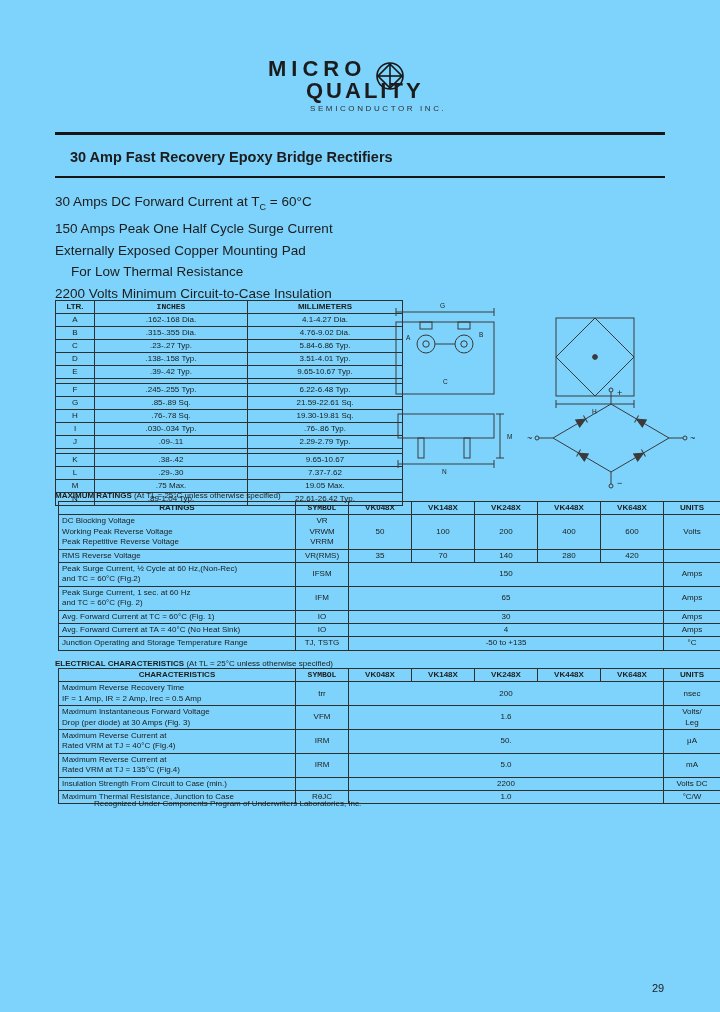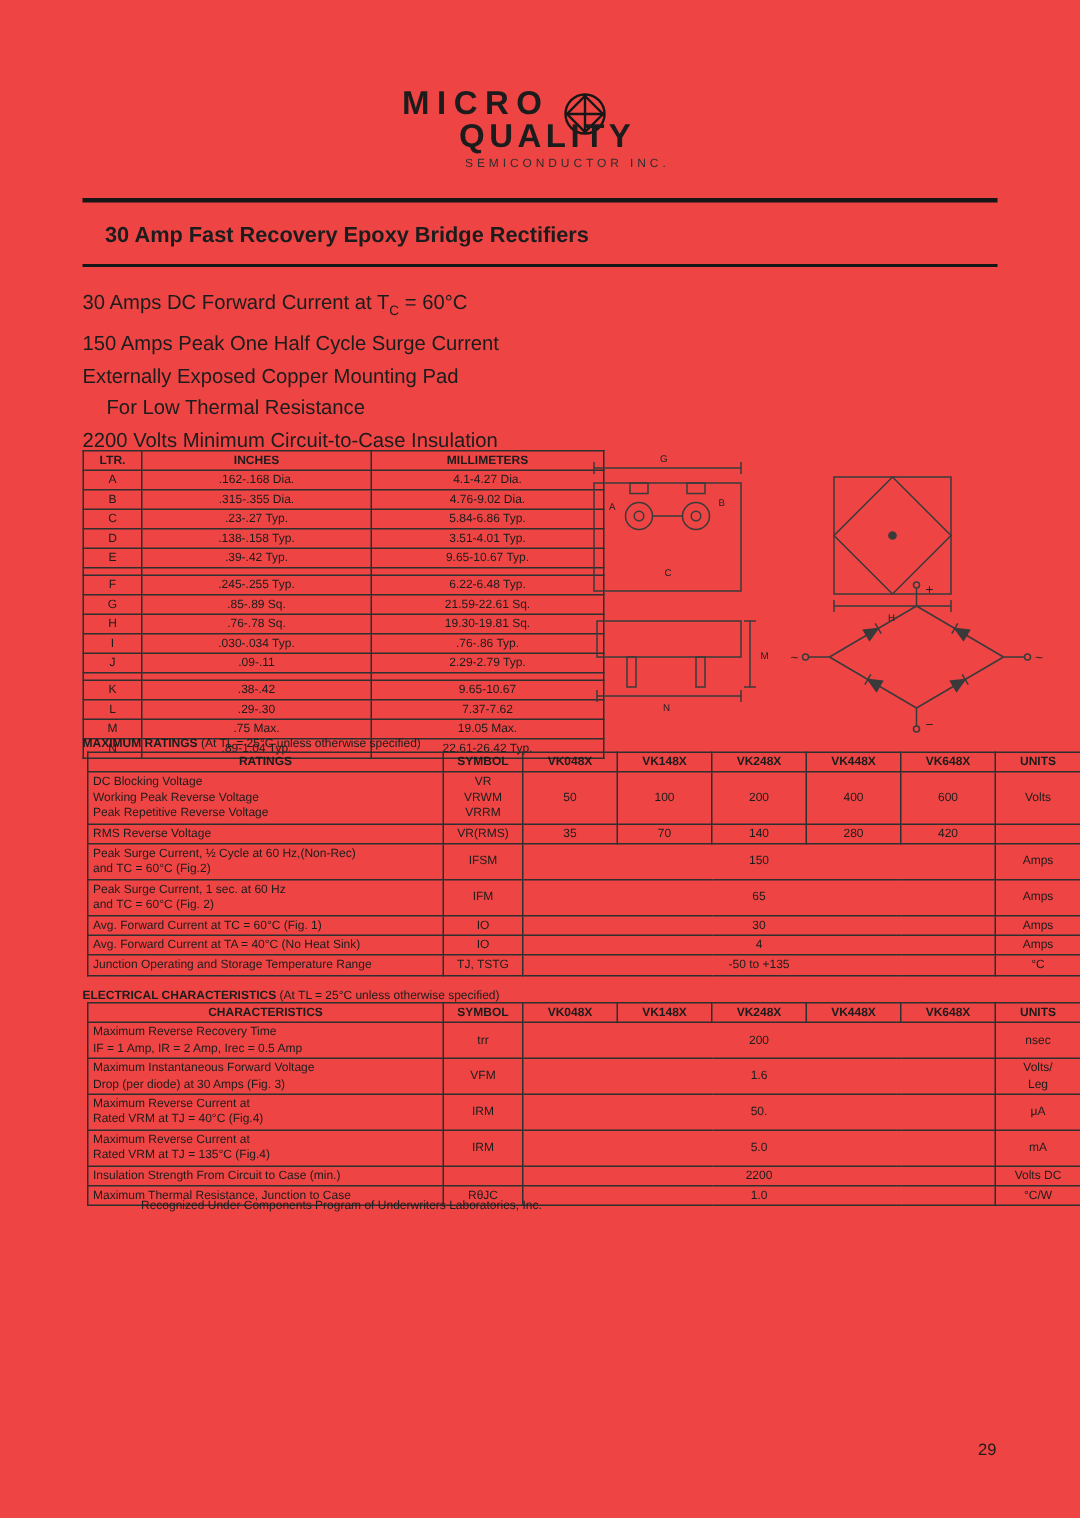--- a/index.html
+++ b/index.html
@@ -1,16 +1,16 @@
 <!DOCTYPE html>
 <html><head>
 <meta charset="utf-8">
 <style>
   html,body{margin:0;padding:0;background:#9a9a9a;}
-  .page{position:relative;width:720px;height:1012px;margin:0 auto;background:#ef4444;
+  .page{position:relative;width:720px;height:1012px;margin:0 auto;background:#7dd3fc;
         font-family:"Liberation Sans", sans-serif;color:#1c1c1c;overflow:hidden;}
 
   
   .logo{position:absolute;top:56px;left:0;width:100%;display:flex;justify-content:center;}
   .logo-inner{position:relative;width:220px;height:72px;}
   .micro{position:absolute;left:18px;top:0;font-size:22px;font-weight:bold;letter-spacing:5px;}
   .gem{position:absolute;left:124px;top:4px;}
   .quality{position:absolute;left:56px;top:22px;font-size:22px;font-weight:bold;letter-spacing:3px;}
   .semi{position:absolute;left:60px;top:48px;font-size:8px;letter-spacing:2.6px;color:#2e2e2e;}
 
@@ -22,49 +22,49 @@
   .features{position:absolute;left:55px;top:191px;font-size:13.5px;line-height:21.5px;}
   .feat.indent{padding-left:16px;}
   .ss{font-size:9px;}
 
   
   .dim-table{position:absolute;left:55px;top:300px;width:332px;border-collapse:collapse;
              table-layout:fixed;font-size:8px;line-height:1.25;}
   .dim-table th,.dim-table td{border:1px solid #2f2f2f;padding:1px 2px;text-align:center;}
   .dim-table th{font-weight:bold;}
   .dim-table th:nth-child(1){width:34px;}
-  .dim-table th:nth-child(2){width:148px;}
+  .dim-table th:nth-child(2){width:148px;font-family:Liberation Mono, monospace;}
   .dim-table th:nth-child(3){width:150px;}
   .dim-table tr.spacer td{height:4px;padding:0;}
 
   
   .drawing{position:absolute;left:386px;top:292px;}
 
   
   .sec-label{position:absolute;left:55px;font-size:8px;}
   .sec-label b{font-weight:bold;}
   .ratings{position:absolute;left:58px;width:606px;border-collapse:collapse;table-layout:fixed;
            font-size:8px;line-height:1.3;}
   .ratings th,.ratings td{border:1px solid #2f2f2f;padding:1px 3px;white-space:pre-line;
                           vertical-align:middle;}
   .ratings th{font-weight:bold;text-align:center;}
   .ratings td{text-align:center;}
   .ratings td.nm{text-align:left;}
   .ratings th:nth-child(1){width:230px;}
-  .ratings th:nth-child(2){width:46px;}
+  .ratings th:nth-child(2){width:46px;font-family:Liberation Mono, monospace;}
   .ratings th:nth-child(3),.ratings th:nth-child(4),.ratings th:nth-child(5),
   .ratings th:nth-child(6),.ratings th:nth-child(7){width:56px;}
   .ratings th:nth-child(8){width:50px;}
   .maxr{top:501px;}
   .elec{top:668px;}
   .elec-label{top:659px;}
   .maxr-label{top:491px;}
 
   .footnote{position:absolute;left:55px;top:799px;font-size:8px;padding-left:39px;}
-  .page-num{position:absolute;left:652px;top:961px;font-size:11px;}
+  .page-num{position:absolute;left:652px;top:982px;font-size:11px;}
 </style>
 </head>
 <body>
 
 <div class="page">
 
   <div class="logo">
     <div class="logo-inner">
       <span class="micro">MICRO</span>
       <svg class="gem" width="32" height="32" viewBox="0 0 32 32">

